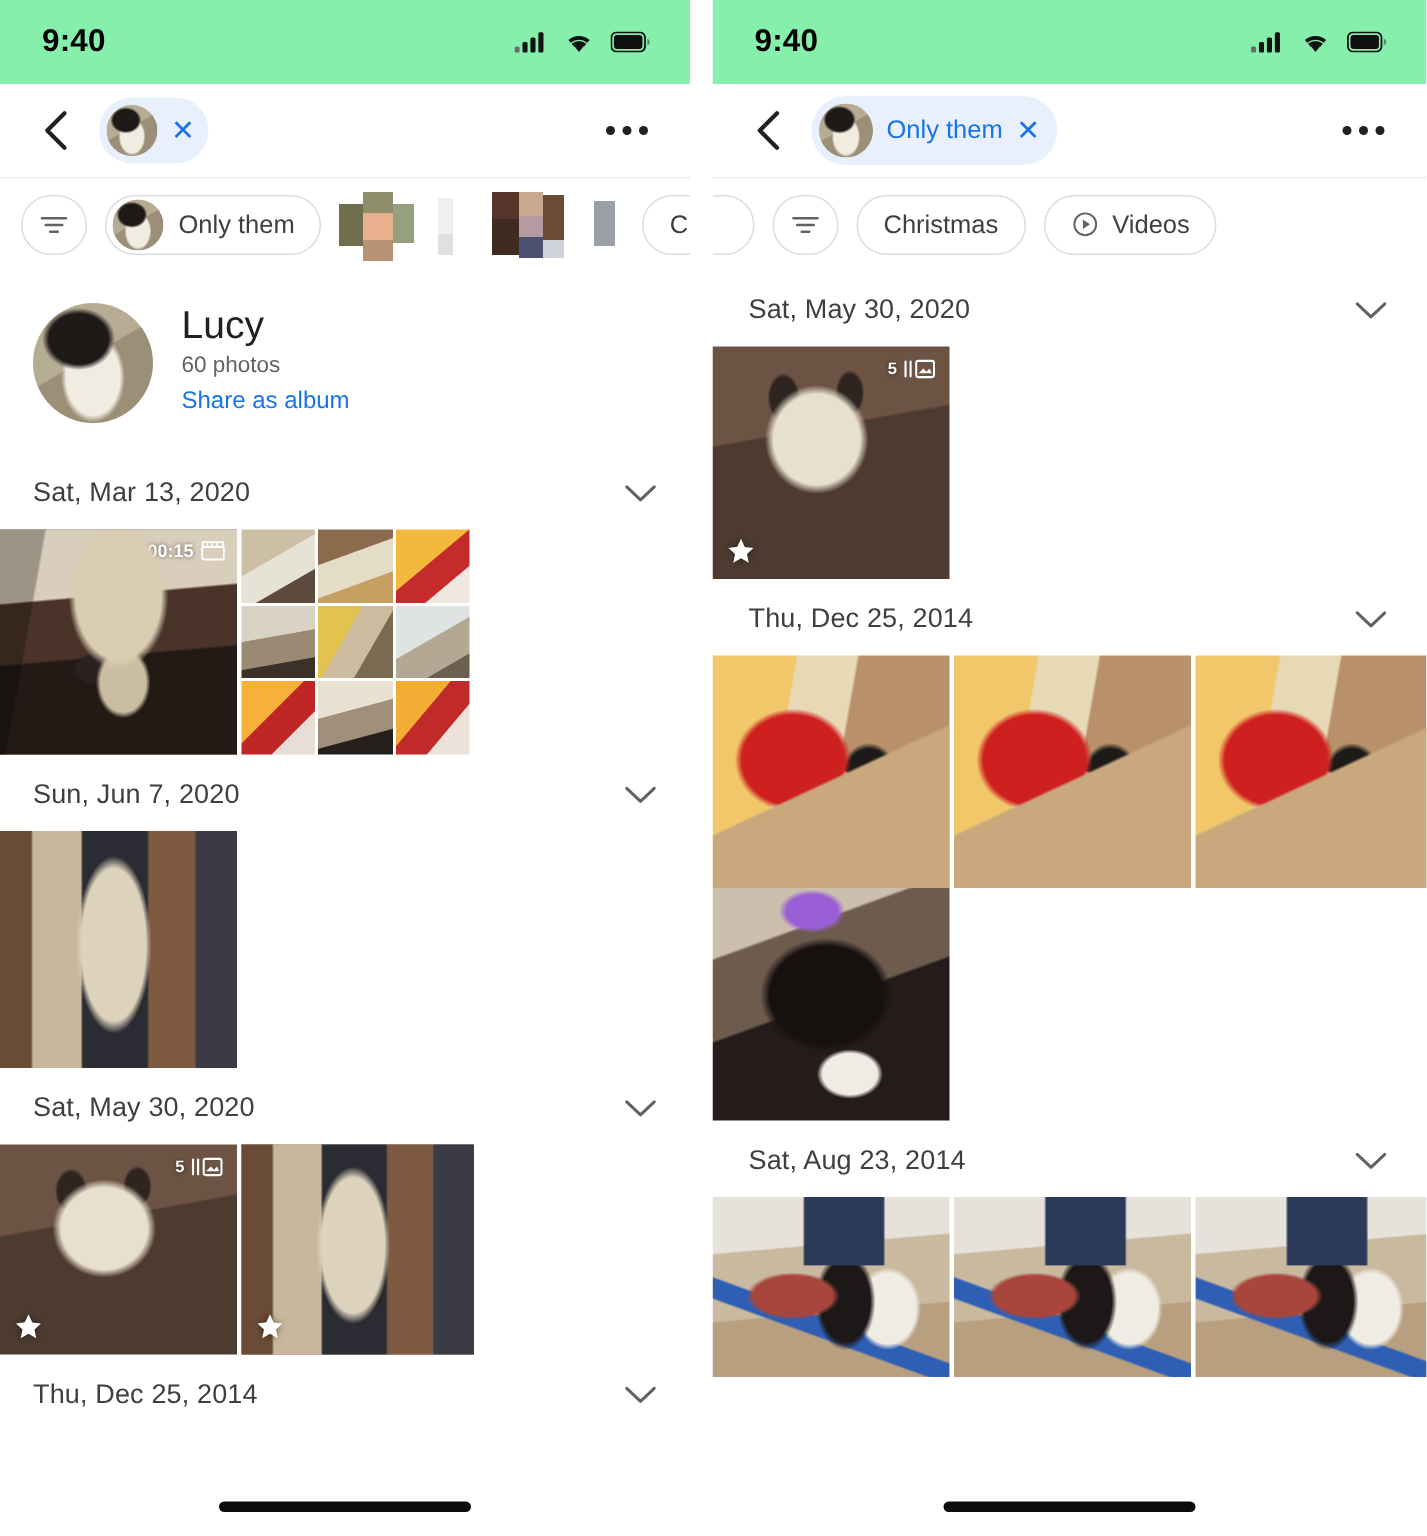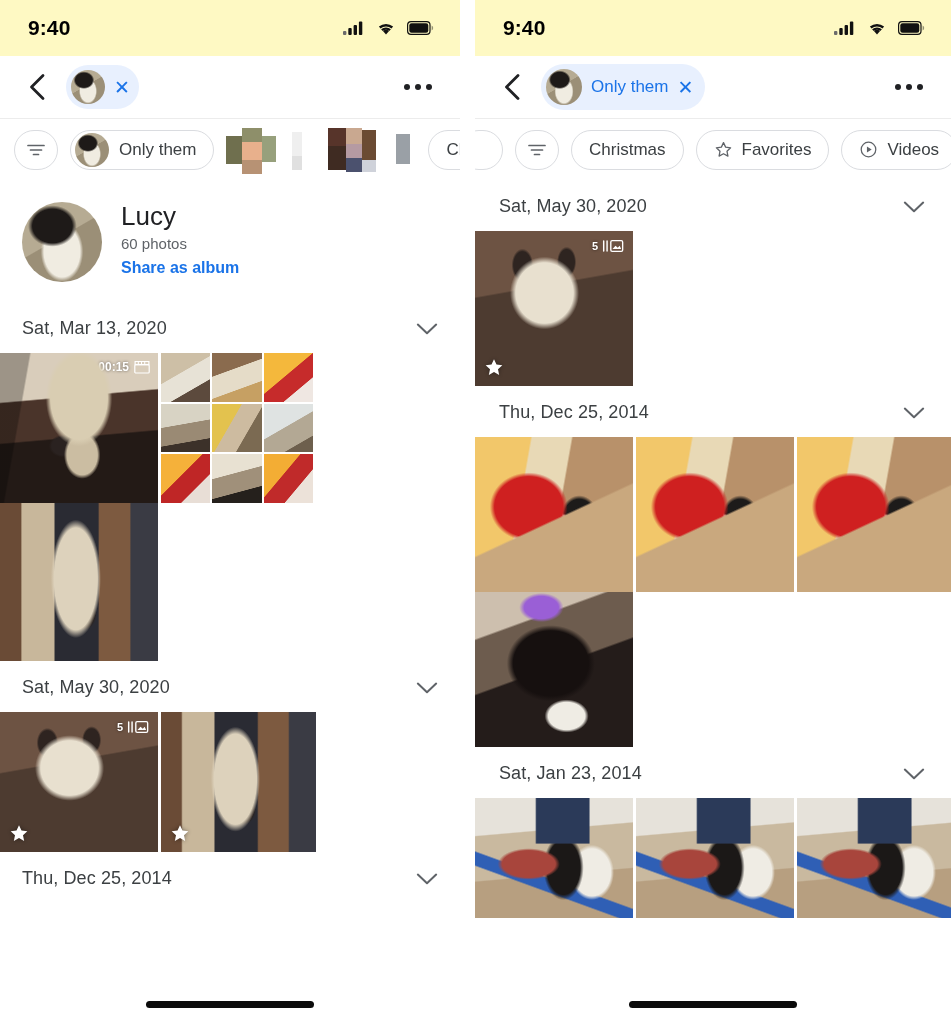--- a/index.html
+++ b/index.html
@@ -13,21 +13,21 @@
 
   .phone { position: relative; height: 1024px; overflow: hidden; background: #fff; }
   .phone.left  { width: 460px; }
   .gap { width: 15px; height: 1024px; background:#fff; }
   .phone.right { width: 476px; }
 
   
   .statusbar {
     height: 56px; display: flex; align-items: center;
     justify-content: space-between; padding: 0 26px 0 28px;
-    background: #fef9c3;
+    background: #86efac;
   }
   .status-time { font-size: 21px; font-weight: 700; color: #000; letter-spacing: .1px; }
   .status-icons { display: flex; align-items: center; gap: 11px; }
   .svgico { display:block; }
 
   
   .appbar {
     height: 62px; display: flex; align-items: center;
     padding: 0 22px 0 22px; background: #fff; gap: 14px;
   }
@@ -71,21 +71,21 @@
 
   
   .faceblur { flex: 0 0 auto; height: 48px; width: 52px; position: relative; overflow: hidden; }
   .faceblur span { position: absolute; display:block; }
 
   
   .profile { display: flex; align-items: flex-start; gap: 19px; padding: 22px 22px 20px 22px; }
   .profile .meta { display: flex; flex-direction: column; gap: 3px; }
   .profile .pname { font-size: 26px; color: #202124; font-weight: 400; line-height: 1.15; }
   .profile .pcount { font-size: 15px; color: #5f6368; }
-  .profile .pshare { font-size: 16px; color: #1a73e8; font-weight: 700; margin-top: 4px; }
+  .profile .pshare { font-size: 16px; color: #1a73e8; font-weight: 400; margin-top: 4px; }
 
   
   .datehead {
     display: flex; align-items: center; justify-content: space-between;
     padding: 16px 22px 14px 22px;
   }
   .datehead.r { padding: 16px 26px 14px 24px; }
   .datehead .dtext { font-size: 18px; color: #3c4043; font-weight: 500; letter-spacing: .1px; }
   .chev { width: 22px; height: 14px; flex: 0 0 auto; }
 
@@ -327,20 +327,26 @@
             <div class="cell ph-thumb-b"></div>
             <div class="cell ph-thumb-c"></div>
             <div class="cell ph-thumb-d"></div>
             <div class="cell ph-thumb-e"></div>
             <div class="cell ph-thumb-f"></div>
             <div class="cell ph-thumb-g"></div>
             <div class="cell ph-thumb-h"></div>
             <div class="cell ph-thumb-i"></div>
           </div>
         </div>
+        <div class="datehead">
+          <div class="dtext">Sun, Jun 7, 2020</div>
+          <svg class="chev" viewBox="0 0 24 14">
+            <path d="M2 2.2 12 11.6 22 2.2" fill="none" stroke="#5f6368" stroke-width="2.2" stroke-linecap="round" stroke-linejoin="round"></path>
+          </svg>
+        </div>
         <div class="photorow" style="padding-left:0px">
           <div class="tile ph-rug" style="width:158px;height:158px"></div>
         </div>
         <div class="datehead">
           <div class="dtext">Sat, May 30, 2020</div>
           <svg class="chev" viewBox="0 0 24 14">
             <path d="M2 2.2 12 11.6 22 2.2" fill="none" stroke="#5f6368" stroke-width="2.2" stroke-linecap="round" stroke-linejoin="round"></path>
           </svg>
         </div>
         <div class="photorow" style="padding-left:0px">
@@ -424,26 +430,20 @@
       <div class="chip icononly">
         <svg width="20" height="16" viewBox="0 0 20 16">
           <path d="M2 3.5h16M4.5 8h11M7.5 12.5h5" stroke="#5f6368" stroke-width="1.7" stroke-linecap="round"></path>
         </svg>
       </div>
       <div class="chip">
         <span>Christmas</span>
       </div>
       <div class="chip">
         <svg width="19" height="19" viewBox="0 0 24 24">
-          <path d="M12 3.3 14.7 9l6.3.8-4.6 4.3 1.2 6.2L12 17.3 6.4 20.3l1.2-6.2L3 9.8 9.3 9z" fill="none" stroke="#5f6368" stroke-width="1.6" stroke-linejoin="round"></path>
-        </svg>
-        <span>Favorites</span>
-      </div>
-      <div class="chip">
-        <svg width="19" height="19" viewBox="0 0 24 24">
           <circle cx="12" cy="12" r="9.2" fill="none" stroke="#5f6368" stroke-width="1.6"></circle>
           <path d="M10 8.1 16 12l-6 3.9z" fill="#5f6368"></path>
         </svg>
         <span>Videos</span>
       </div>
 
     </div>
 
     <div id="right-sections">
         <div class="datehead r">
@@ -475,21 +475,21 @@
         </div>
         <div class="photorow r" style="padding-left:0px">
           <div class="tile ph-santa" style="width:158px;height:155px"></div>
           <div class="tile ph-santa" style="width:158px;height:155px"></div>
           <div class="tile ph-santa" style="width:158px;height:155px"></div>
         </div>
         <div class="photorow r" style="padding-left:0px">
           <div class="tile ph-dark" style="width:158px;height:155px"></div>
         </div>
         <div class="datehead r">
-          <div class="dtext">Sat, Jan 23, 2014</div>
+          <div class="dtext">Sat, Aug 23, 2014</div>
           <svg class="chev" viewBox="0 0 24 14">
             <path d="M2 2.2 12 11.6 22 2.2" fill="none" stroke="#5f6368" stroke-width="2.2" stroke-linecap="round" stroke-linejoin="round"></path>
           </svg>
         </div>
         <div class="photorow r" style="padding-left:0px">
           <div class="tile ph-leash" style="width:158px;height:120px"></div>
           <div class="tile ph-leash" style="width:158px;height:120px"></div>
           <div class="tile ph-leash" style="width:158px;height:120px"></div>
         </div>
       </div>

